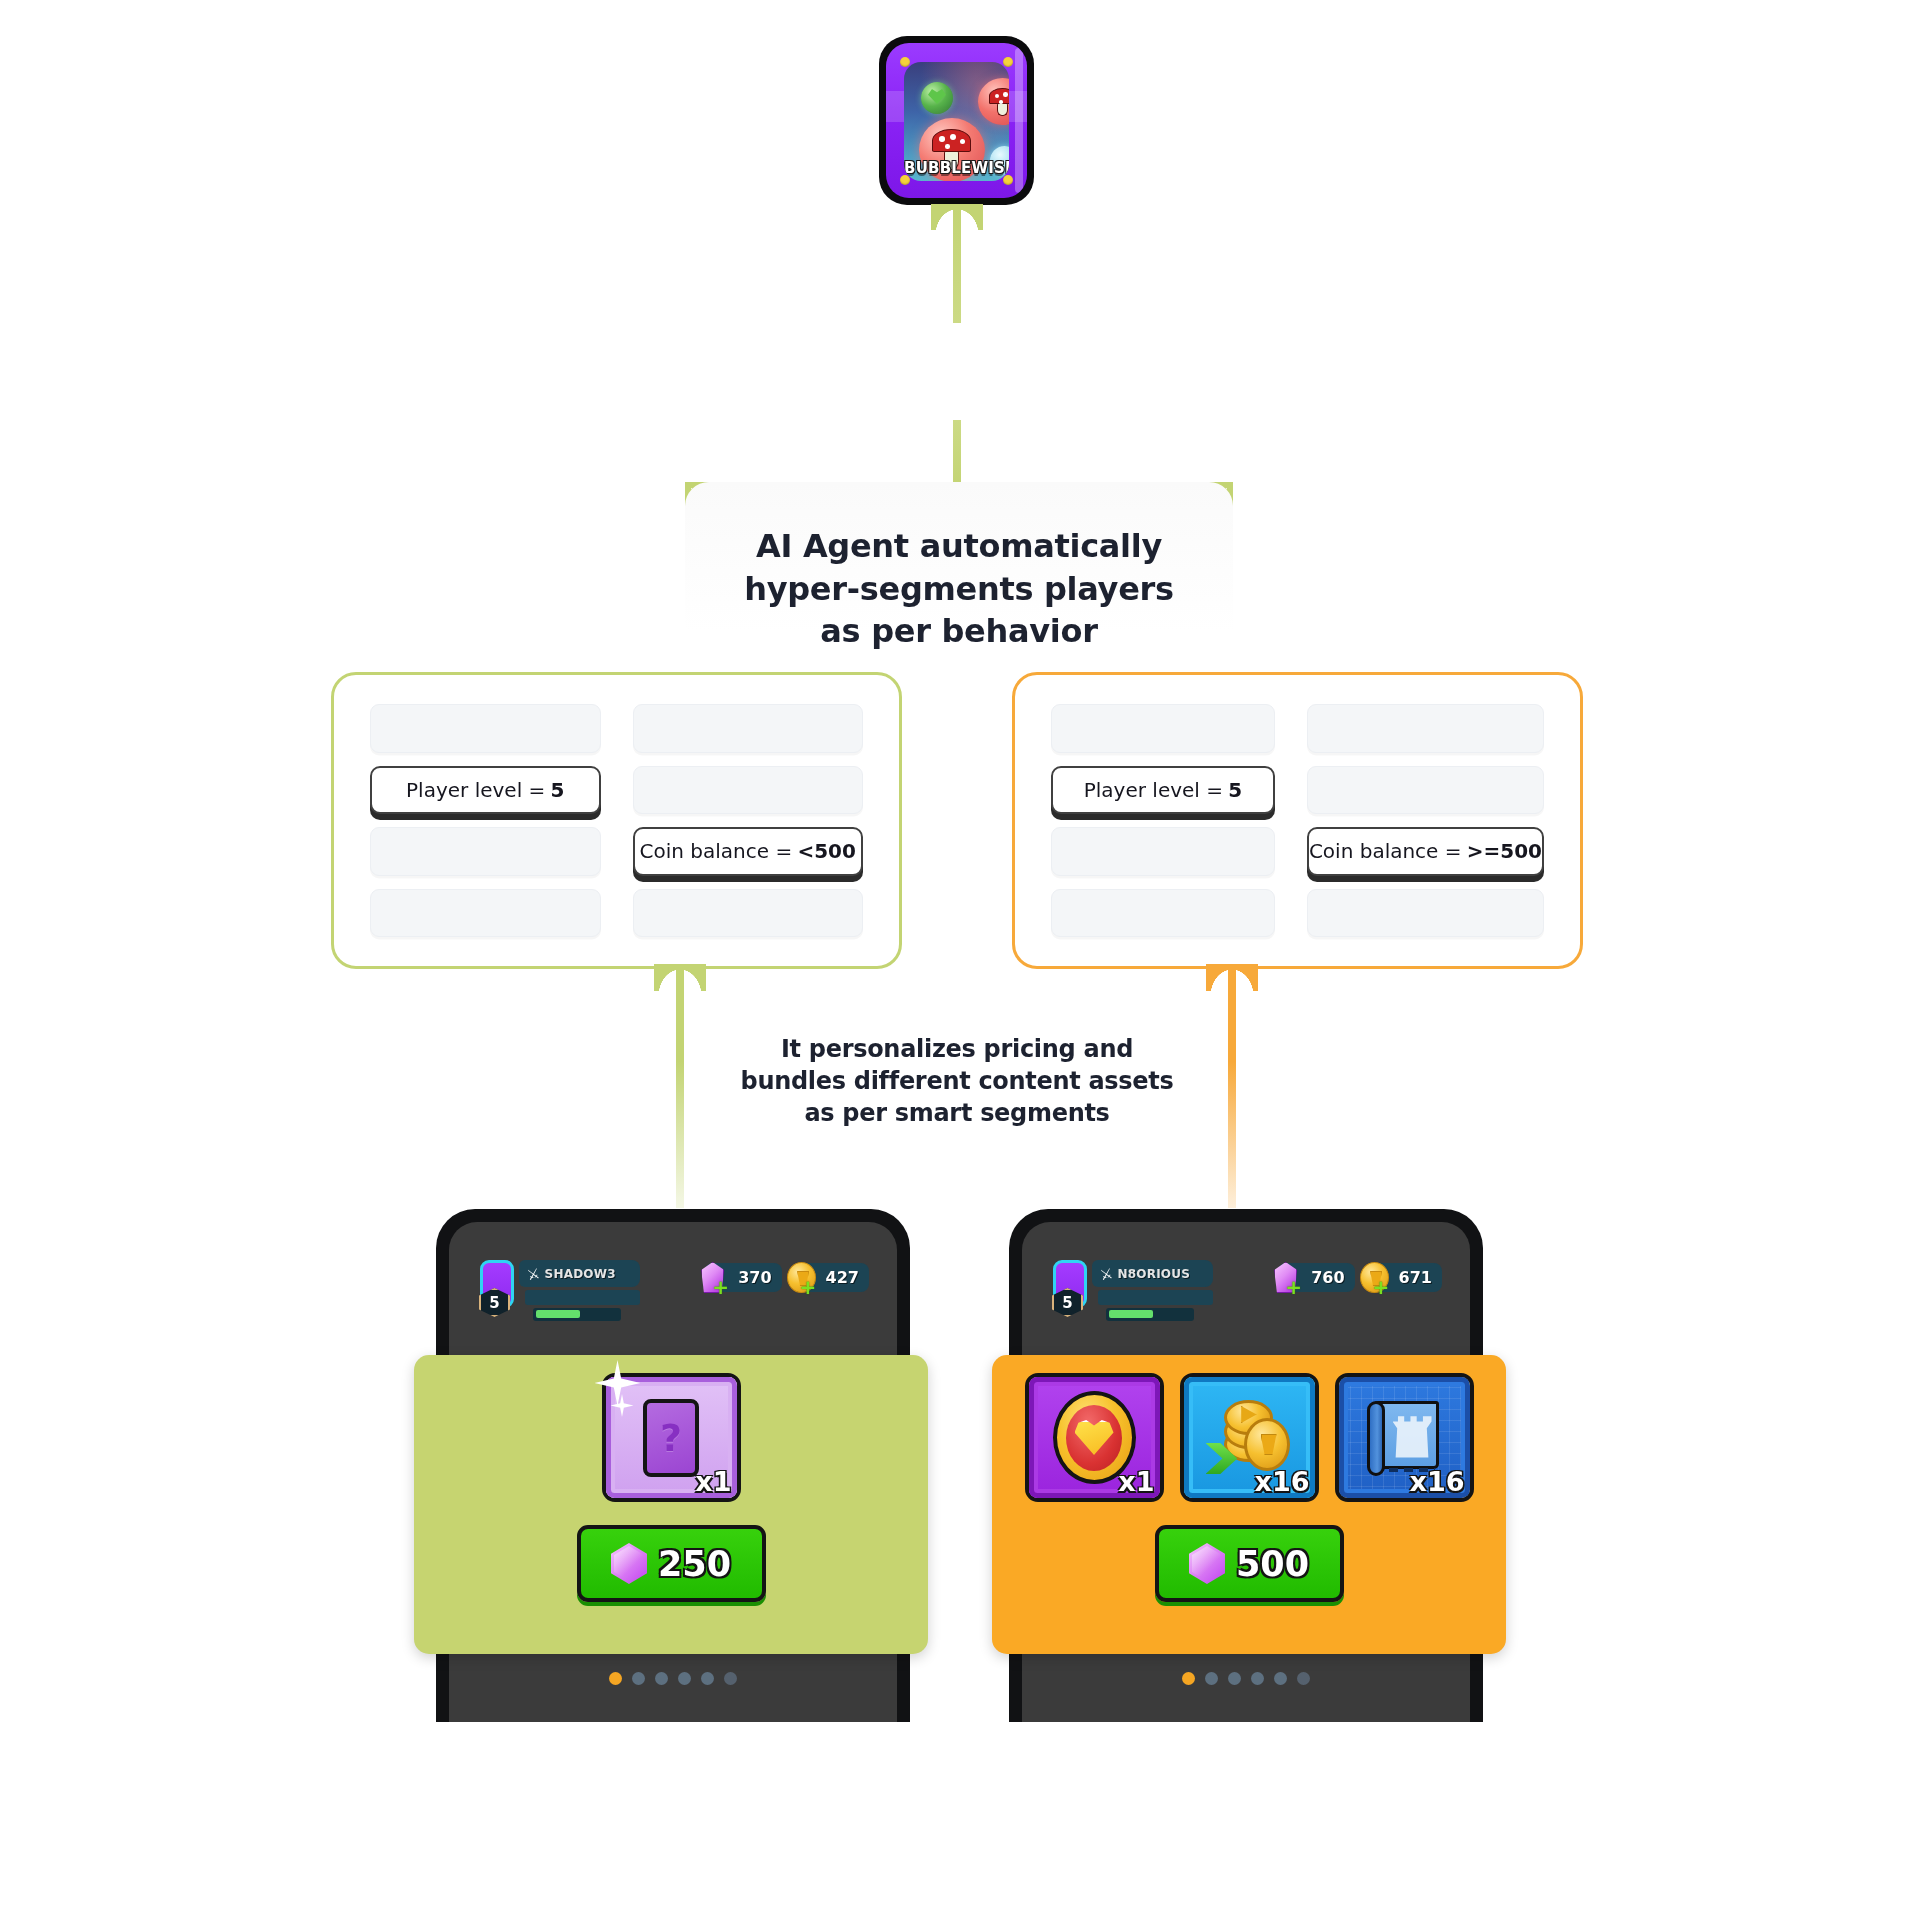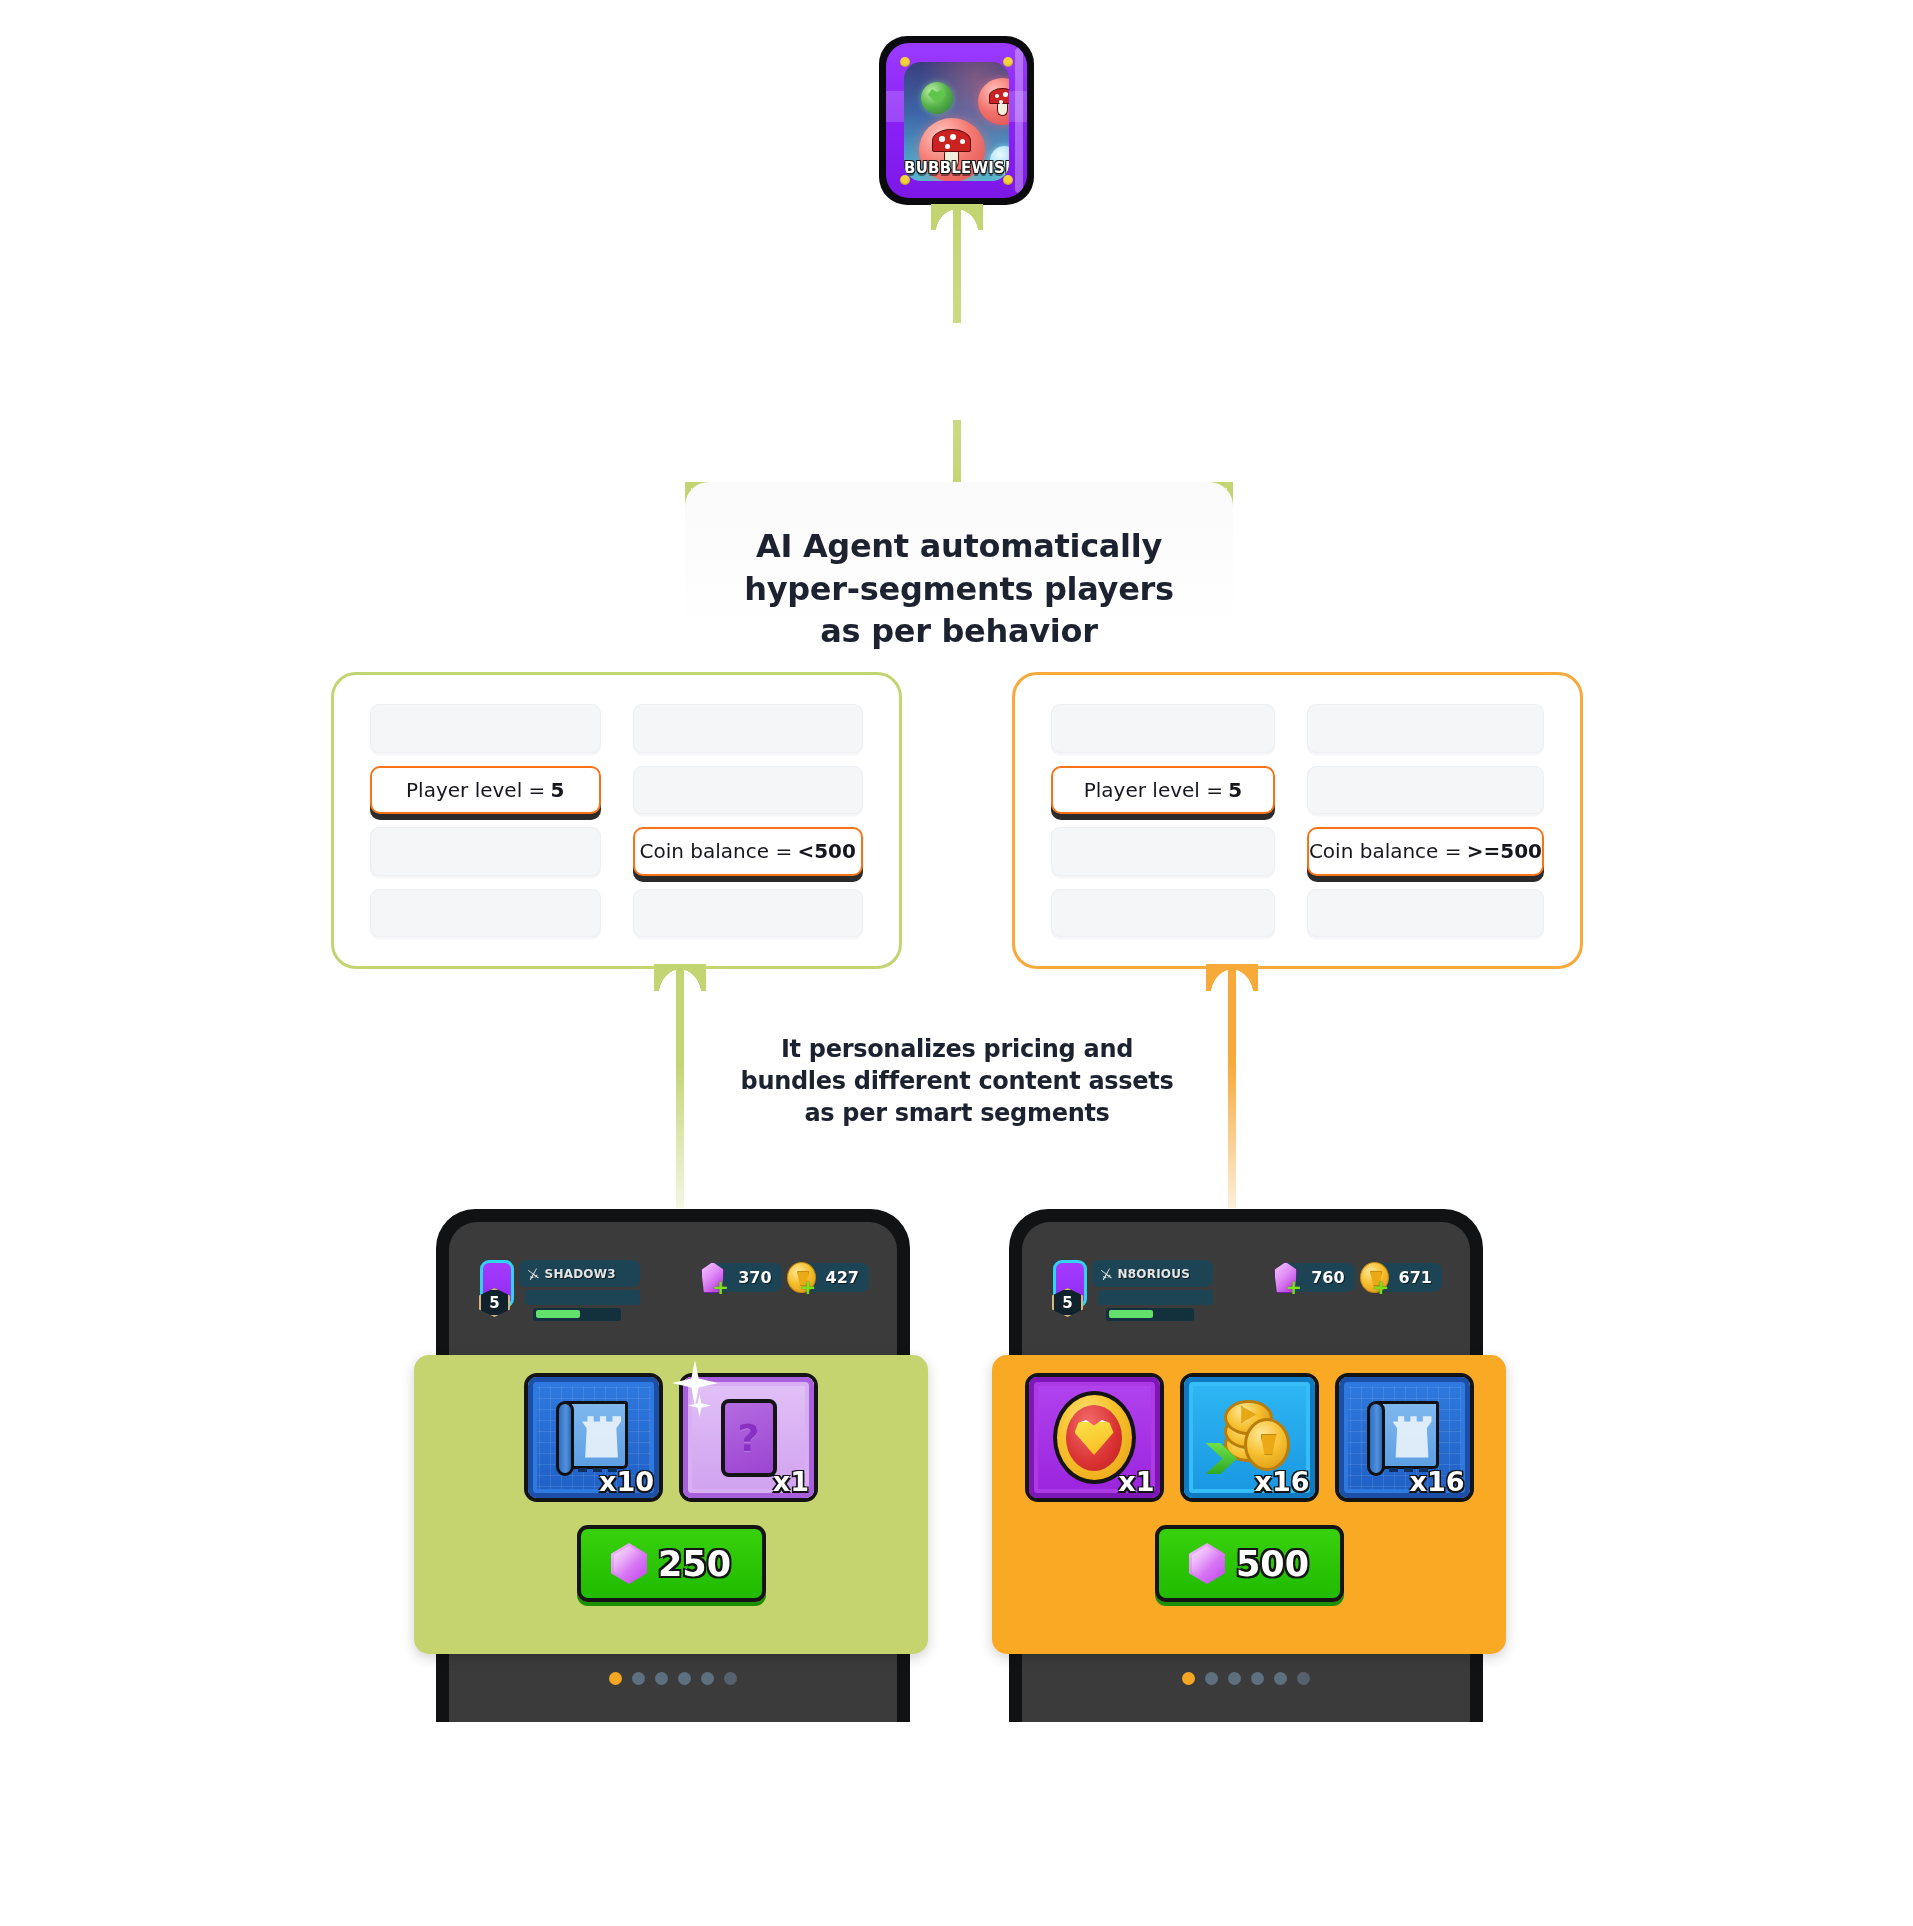--- a/index.html
+++ b/index.html
@@ -271,21 +271,21 @@
     height: 100%;
   }
   .pill-ghost {
     background: #f4f6f8;
     border: 1px solid #eceff3;
     border-radius: 9px;
     box-shadow: 0 2.5px 0 rgba(0,0,0,0.035);
   }
   .pill-active {
     background: #ffffff;
-    border: 2px solid #f97316;
+    border: 2px solid #404040;
     border-radius: 10px;
     box-shadow: 0 6px 0 #2b2b2b;
     display: flex;
     align-items: center;
     justify-content: center;
     font-family: "DejaVu Sans", sans-serif;
     font-size: 20px;
     color: #16161f;
     white-space: nowrap;
   }
@@ -828,31 +828,20 @@
         <div class="dot"></div>
         <div class="dot"></div>
         <div class="dot faint"></div>
       </div>
     </div>
   </div>
 
   <div class="offer" id="offer-left">
     <div class="item-row">
       <div class="item">
-        <div class="item-in tile-blue">
-          <div class="art-scroll">
-            <div class="sheet"></div>
-              <div class="castle"></div>
-              <div class="roll"></div>
-              <div class="dashes"></div>
-          </div>
-        </div>
-        <div class="qty">x10</div>
-      </div>
-      <div class="item">
         <div class="sparkle"></div>
         <div class="sparkle small"></div>
         <div class="item-in tile-purple-lite">
           <div class="art-mystery">
               <span>?</span>
             </div>
         </div>
         <div class="qty">x1</div>
       </div>
     </div>

